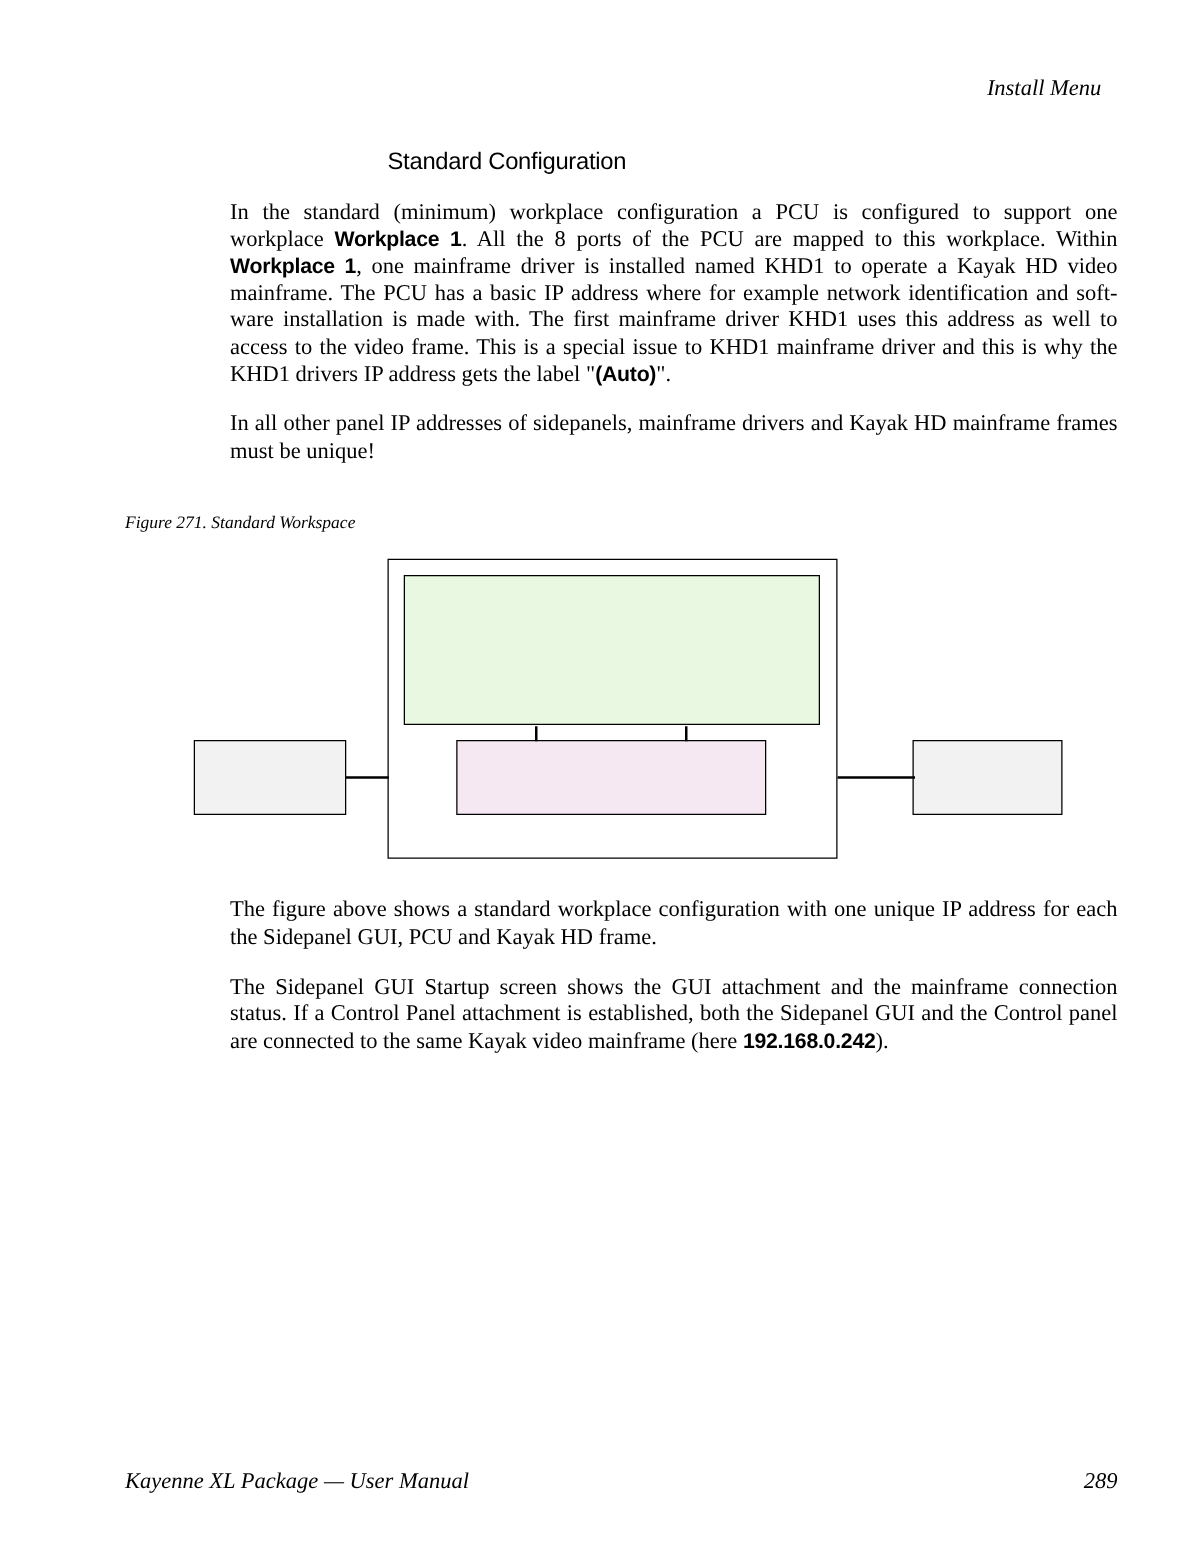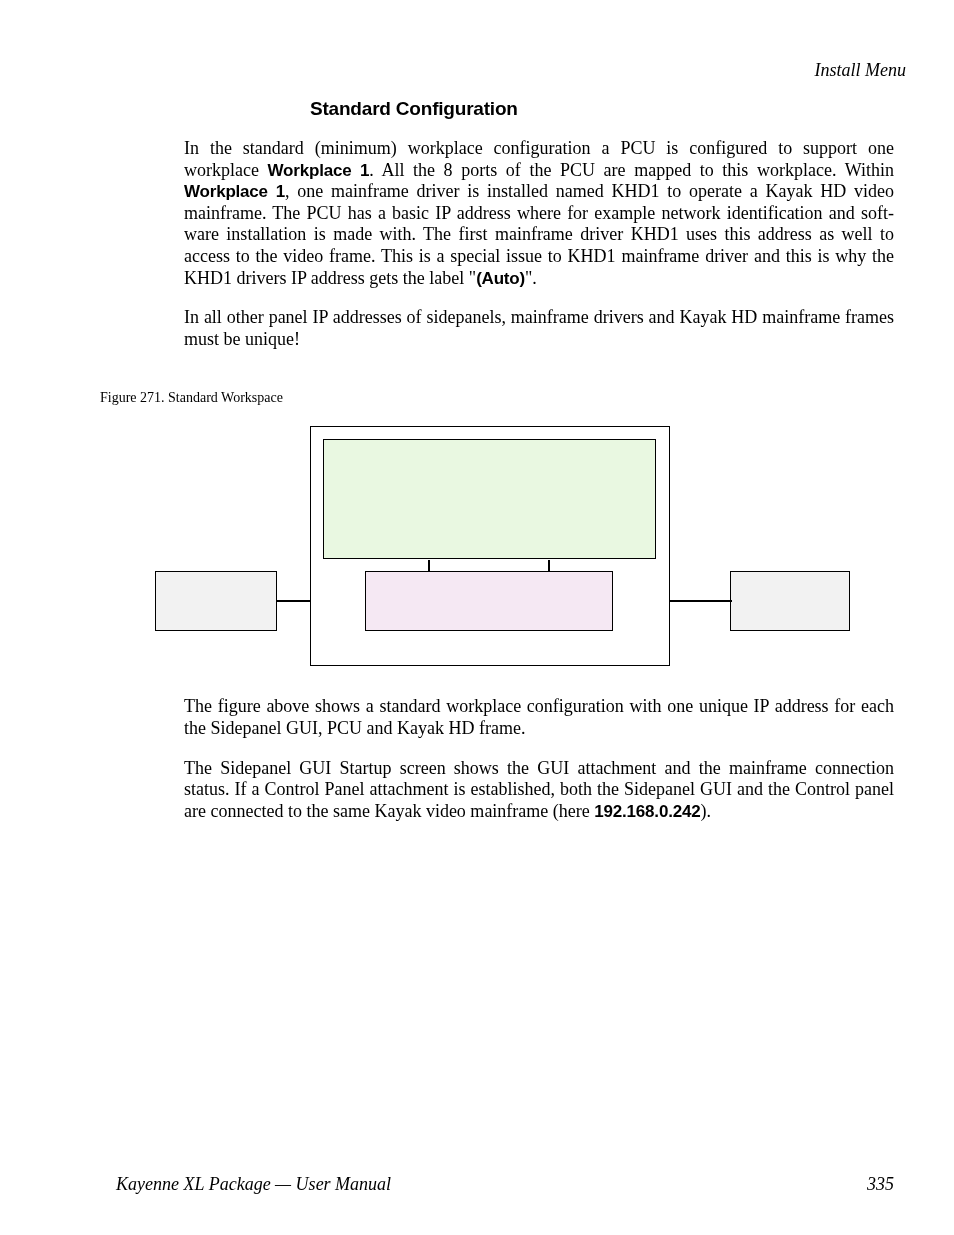--- a/index.html
+++ b/index.html
@@ -17,67 +17,68 @@
   .page {
     width: 954px;
     height: 1235px;
     position: relative;
     padding: 60px 60px 40px 100px;
     box-sizing: border-box;
   }
   .header-right {
     position: absolute;
     top: 60px;
-    right: 48px;
+    right: 73px;
     font-style: italic;
     font-size: 18px;
     text-align: right;
   }
   .h1 {
     font-family: "Arial Narrow", Arial, sans-serif;
     font-weight: bold;
     font-size: 26px;
     margin-top: 50px;
     margin-left: 120px;
     letter-spacing: -0.3px;
     font-stretch: condensed;
   }
   .h2 {
     font-family: "Arial Narrow", Arial, sans-serif;
-    font-weight: bold;
+    font-weight: normal;
     font-size: 19px;
-    margin-top: 38px;
+    margin-top: 59px;
     margin-left: 210px;
     letter-spacing: -0.2px;
     font-stretch: condensed;
   }
   .prose {
     margin-left: 84px;
     margin-right: 0px;
     margin-top: 18px;
     font-size: 18px;
     line-height: 1.2;
     text-align: justify;
   }
   .prose b, .prose .b {
     font-family: "Arial Narrow", Arial, sans-serif;
     font-weight: bold;
     font-size: 17px;
     letter-spacing: -0.2px;
     font-stretch: condensed;
   }
   .fig-caption {
+    font-style: italic;
     font-size: 14px;
     margin-left: 0px;
     margin-top: 40px;
   }
   .footer {
     position: absolute;
     bottom: 40px;
-    left: 116px;
+    left: 100px;
     right: 60px;
     display: flex;
     justify-content: space-between;
     align-items: baseline;
     font-style: italic;
     font-size: 18px;
     gap: 35px;
   }
   .footer .pn {
     font-style: italic;
@@ -191,16 +192,16 @@
   </div>
 
   <p class="prose" style="margin-top:30px">The figure above shows a standard workplace configuration with one unique IP address for each the Sidepanel GUI, PCU and Kayak HD frame.</p>
 
   <p class="prose">
     <span>The Sidepanel GUI Startup screen shows the GUI attachment and the main­frame connection status. If a Control Panel attachment is established, both the Sidepanel GUI and the Control panel are connected to the same Kayak video mainframe (here </span><b>192.168.0.242</b><span>).</span>
   </p>
 
   <div class="footer">
     <span>Kayenne XL Package — User Manual</span>
-    <span class="pn">335</span>
+    <span class="pn">289</span>
   </div>
 
 </div>
 
 </body></html>

